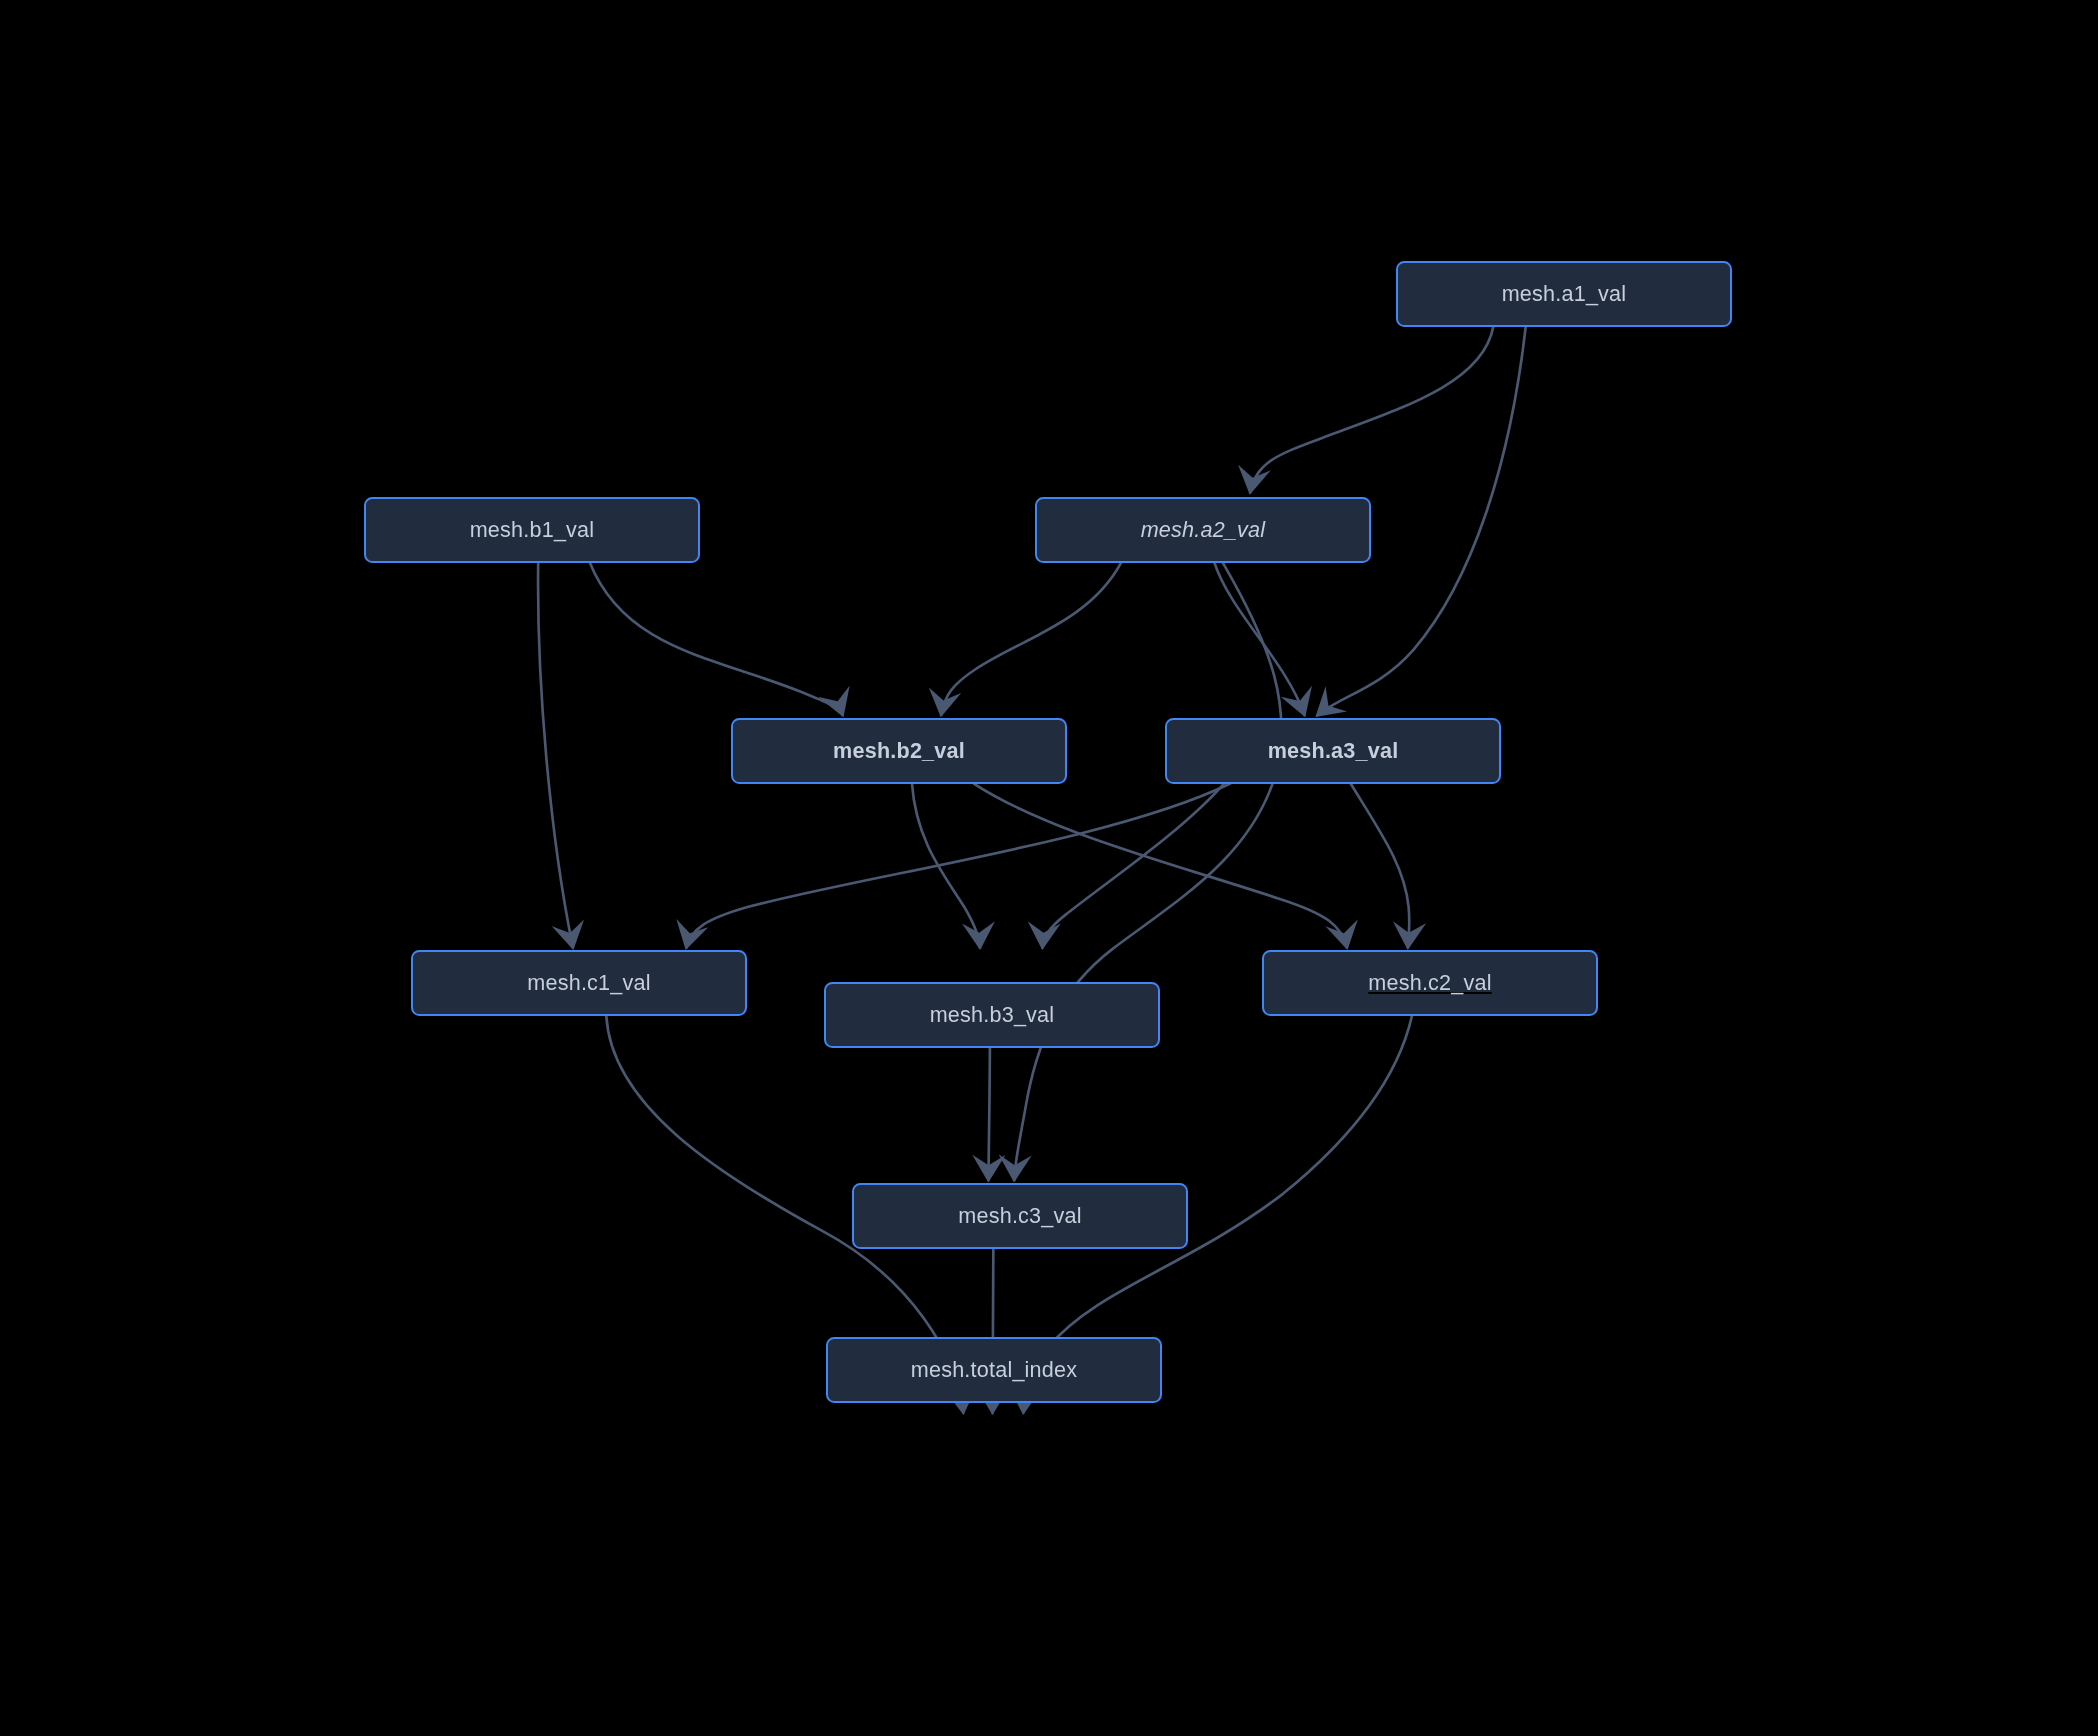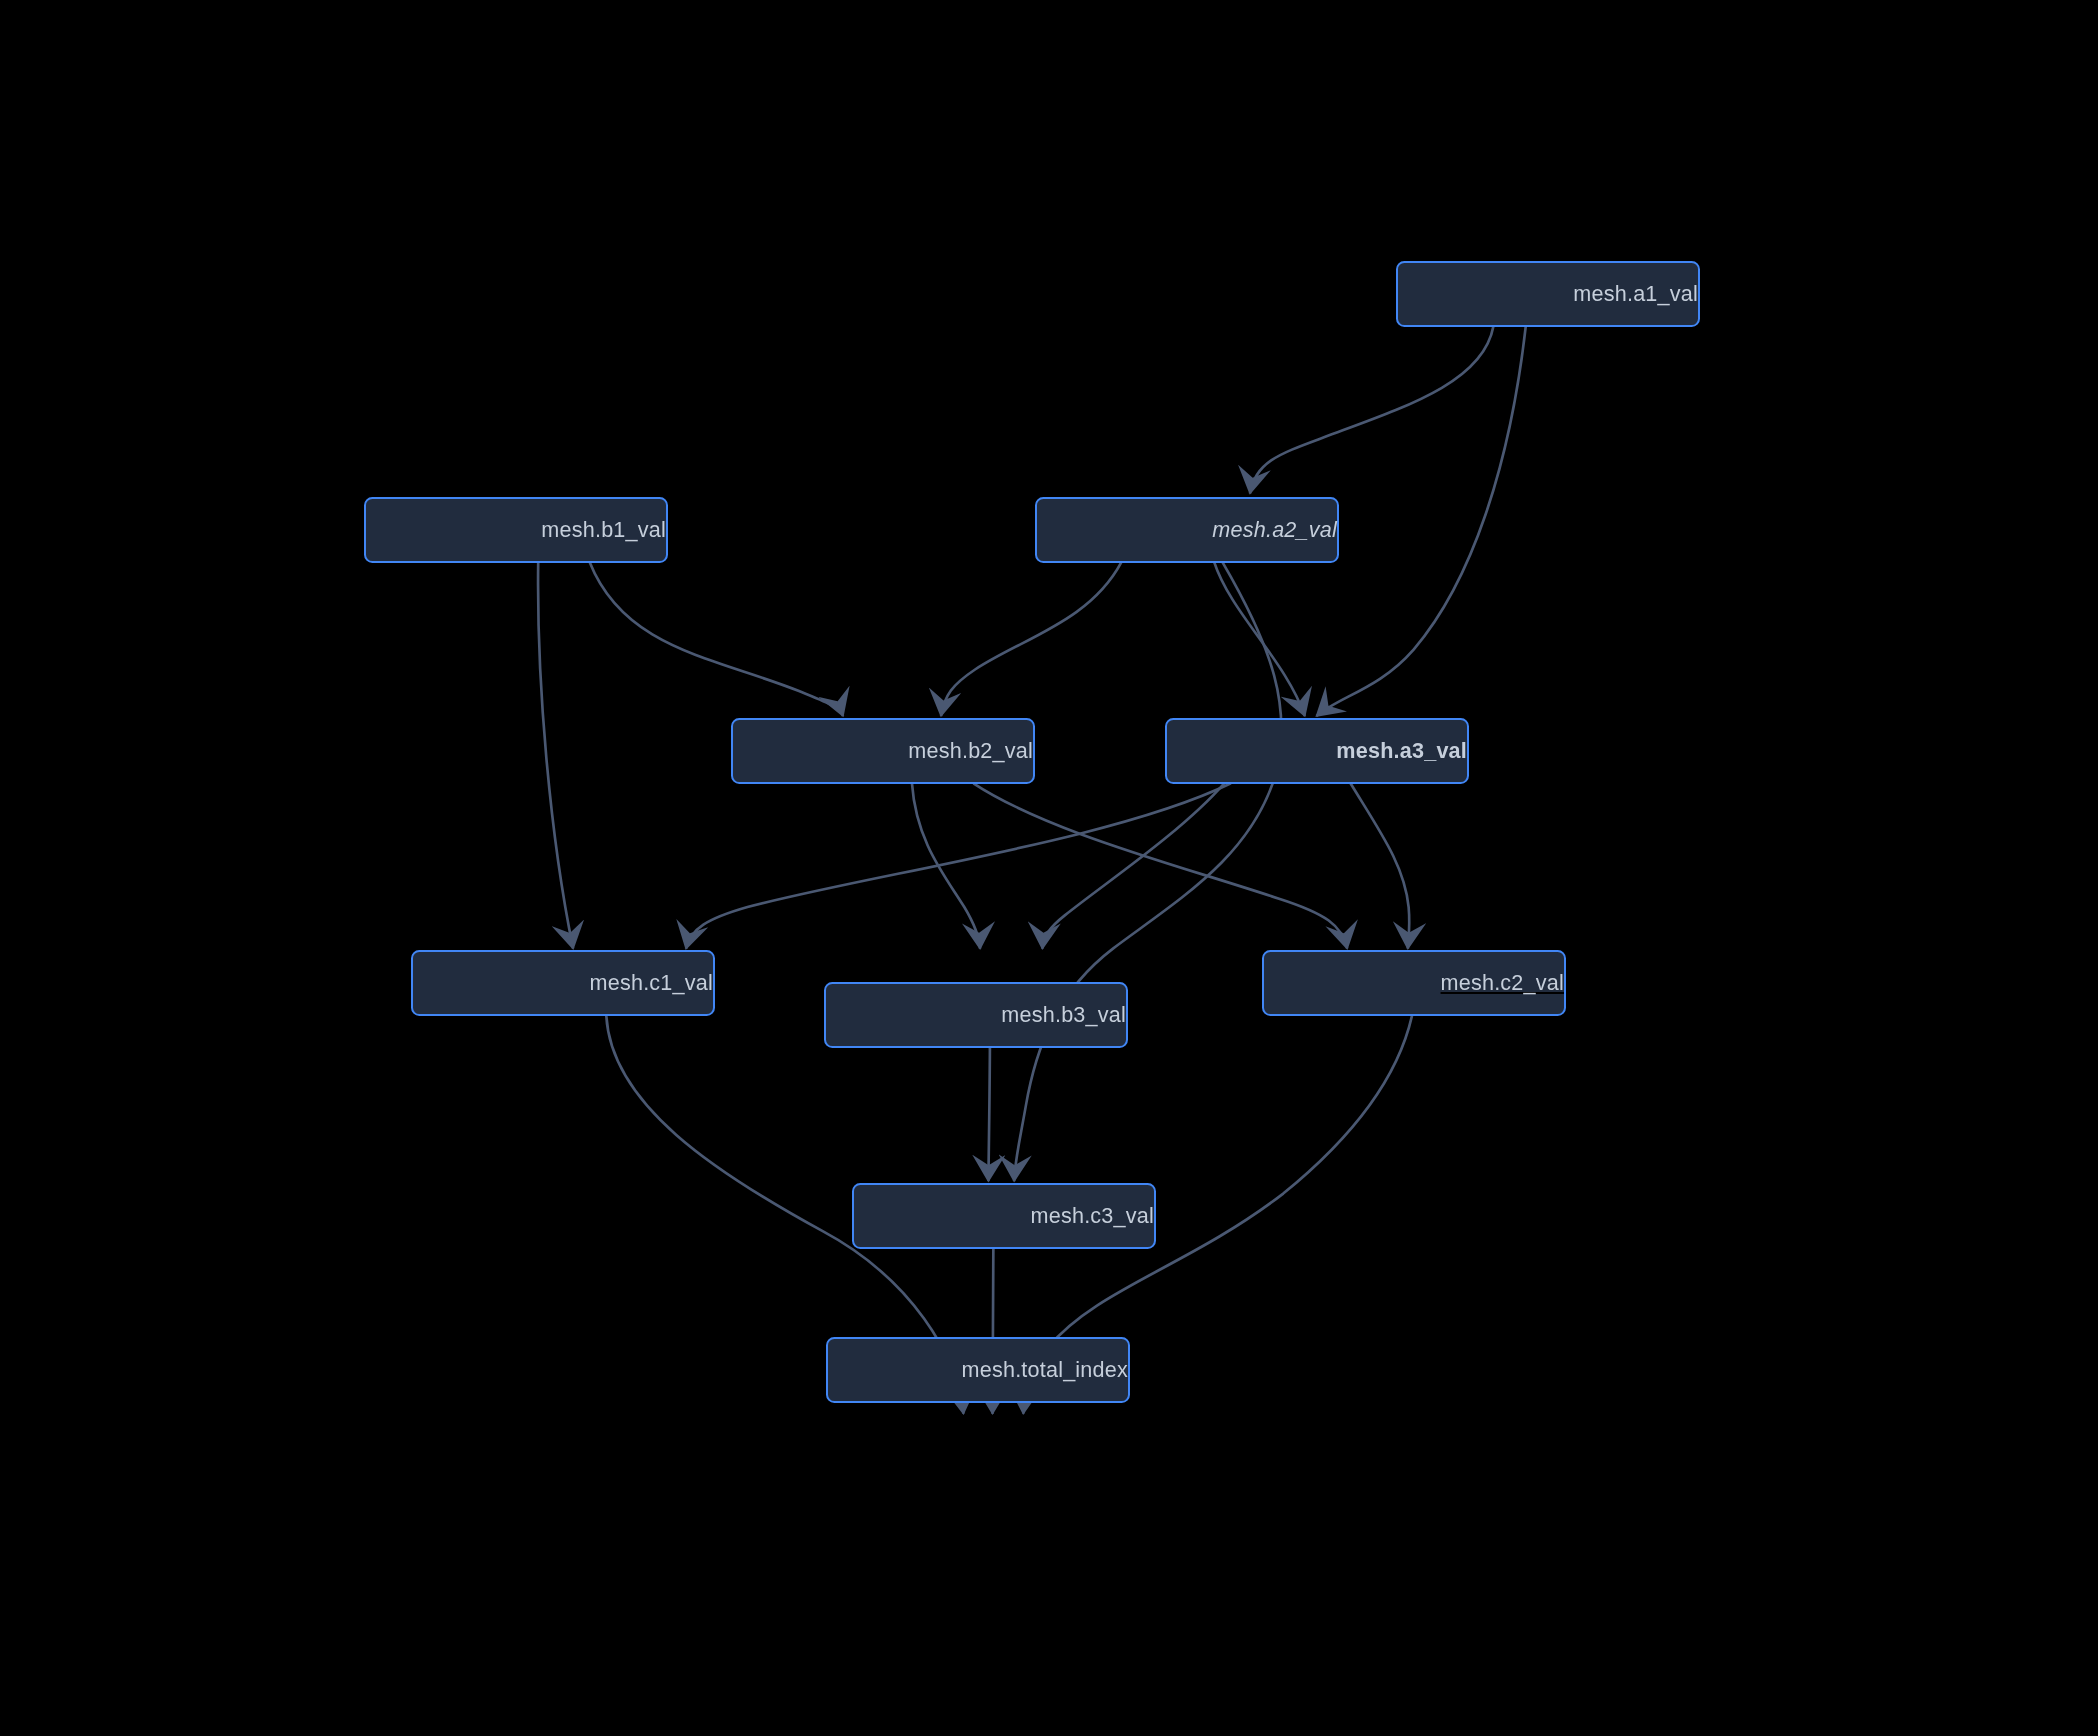--- a/index.html
+++ b/index.html
@@ -22,29 +22,29 @@
   .edge-layer {
     position: absolute;
     left: 0;
     top: 0;
     width: 100%;
     height: 100%;
     display: block;
   }
   .graph-node {
     position: absolute;
-    width: 304px;
+    width: 336px;
     height: 66px;
     box-sizing: border-box;
     background: var(--node-fill, #212c3e);
     border: 2.1px solid var(--node-border, #4186f5);
     border-radius: 8.3px;
     display: flex;
     align-items: center;
-    justify-content: flex-end;
+    justify-content: center;
     cursor: pointer;
   }
   .graph-node .node-label {
     color: var(--node-text, #c6cfdb);
     font-size: 21.6px;
     letter-spacing: 0.2px;
     white-space: nowrap;
     pointer-events: none;
   }
 </style>
@@ -80,21 +80,21 @@
   <div id="node-layer">
       <div class="graph-node" style="left: 1396px; top: 261px;">
         <span class="node-label">mesh.a1_val</span>
       </div>
       <div class="graph-node" style="left: 364px; top: 497px;">
         <span class="node-label">mesh.b1_val</span>
       </div>
       <div class="graph-node" style="left: 1035px; top: 497px; font-style: italic;">
         <span class="node-label">mesh.a2_val</span>
       </div>
-      <div class="graph-node" style="left: 731px; top: 718px;">
+      <div class="graph-node" style="left: 731px; top: 718px; font-weight: bold;">
         <span class="node-label">mesh.b2_val</span>
       </div>
       <div class="graph-node" style="left: 1165px; top: 718px; font-weight: bold;">
         <span class="node-label">mesh.a3_val</span>
       </div>
       <div class="graph-node" style="left: 411px; top: 950px; padding-left: 20px;">
         <span class="node-label">mesh.c1_val</span>
       </div>
       <div class="graph-node" style="left: 824px; top: 982px;">
         <span class="node-label">mesh.b3_val</span>

